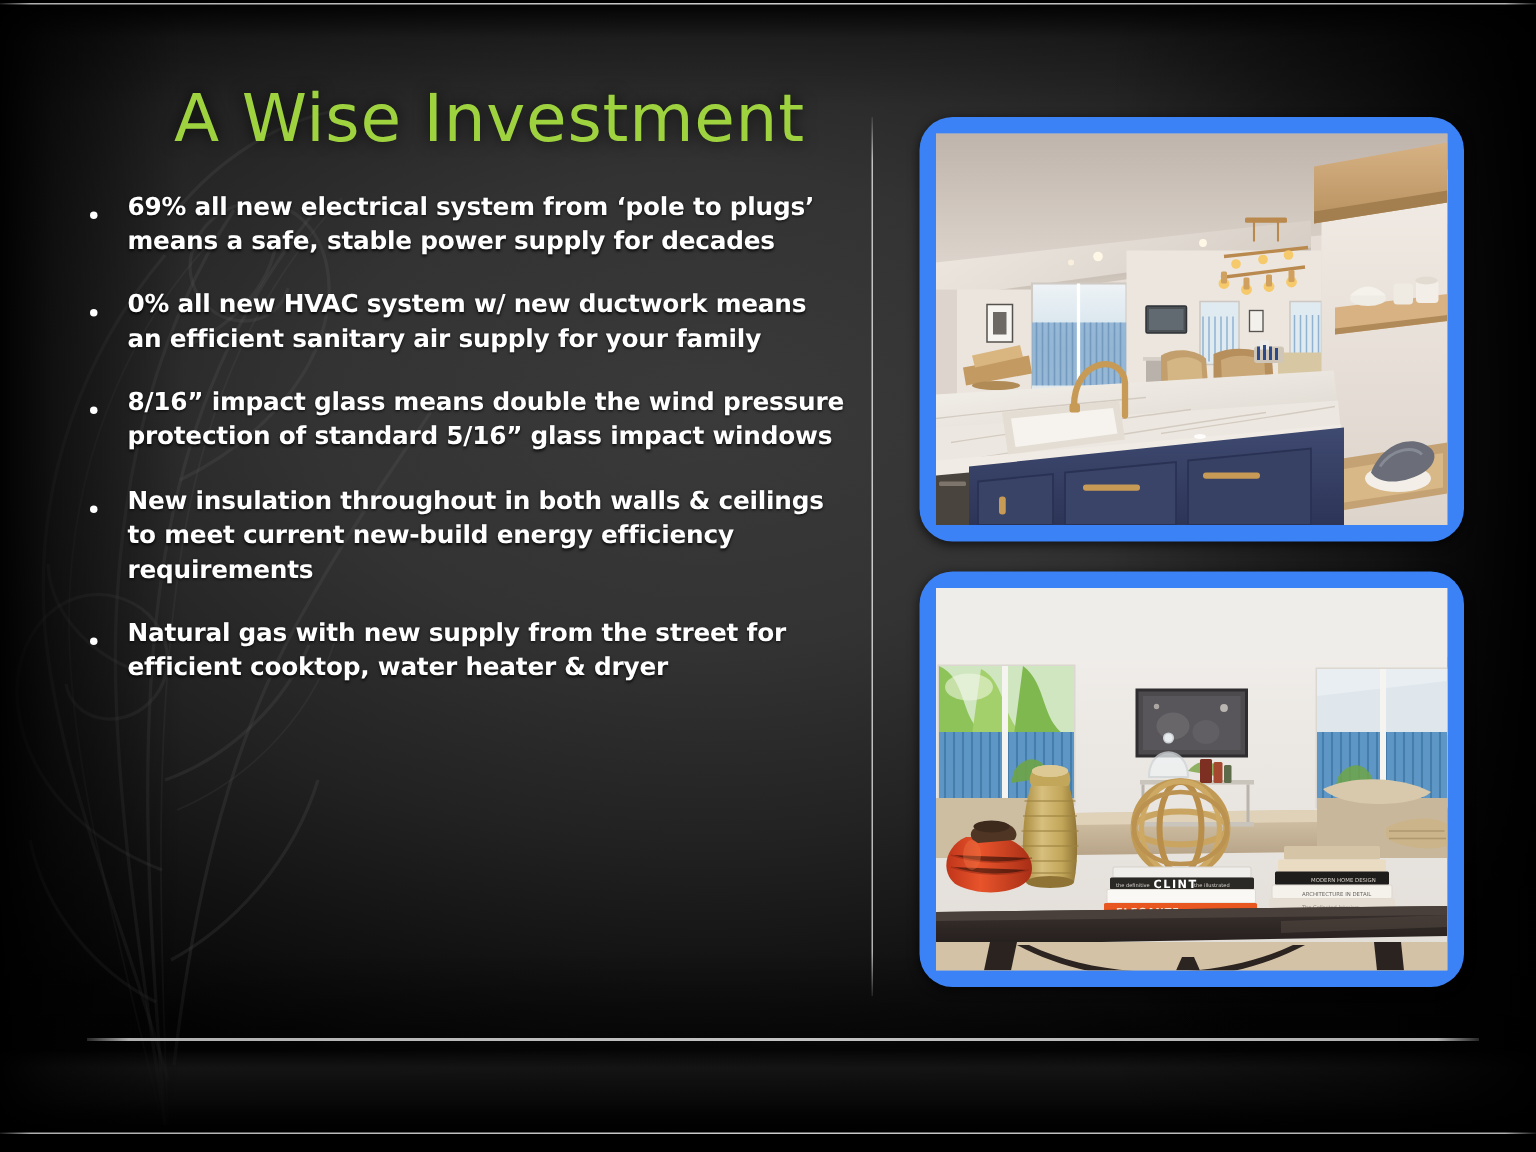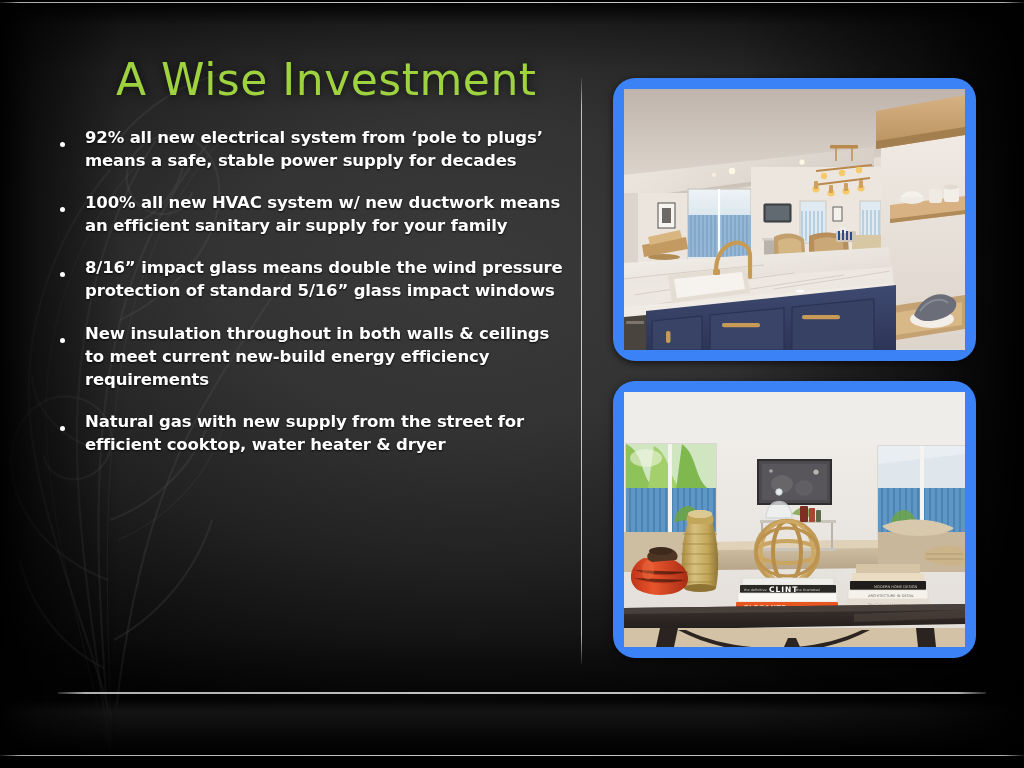--- a/index.html
+++ b/index.html
@@ -231,25 +231,25 @@
   <div class="frame-line bottom"></div>
 
   <div id="title">A Wise Investment</div>
 
   <div id="v-divider"></div>
   <div id="h-divider"></div>
 
   <div id="bullets">
     <div class="bullet-row">
       <div class="bullet-dot"><span></span></div>
-      <div class="bullet-text">92% all new electrical system from ‘pole to plugs’ means a safe, stable power supply for decades</div>
+      <div class="bullet-text">69% all new electrical system from ‘pole to plugs’ means a safe, stable power supply for decades</div>
     </div>
     <div class="bullet-row">
       <div class="bullet-dot"><span></span></div>
-      <div class="bullet-text">100% all new HVAC system w/ new ductwork means an efficient sanitary air supply for your family</div>
+      <div class="bullet-text">0% all new HVAC system w/ new ductwork means an efficient sanitary air supply for your family</div>
     </div>
     <div class="bullet-row">
       <div class="bullet-dot"><span></span></div>
       <div class="bullet-text">8/16” impact glass means double the wind pressure protection of standard 5/16” glass impact windows</div>
     </div>
     <div class="bullet-row">
       <div class="bullet-dot"><span></span></div>
       <div class="bullet-text">New insulation throughout in both walls &amp; ceilings to meet current new-build energy efficiency requirements</div>
     </div>
     <div class="bullet-row">

